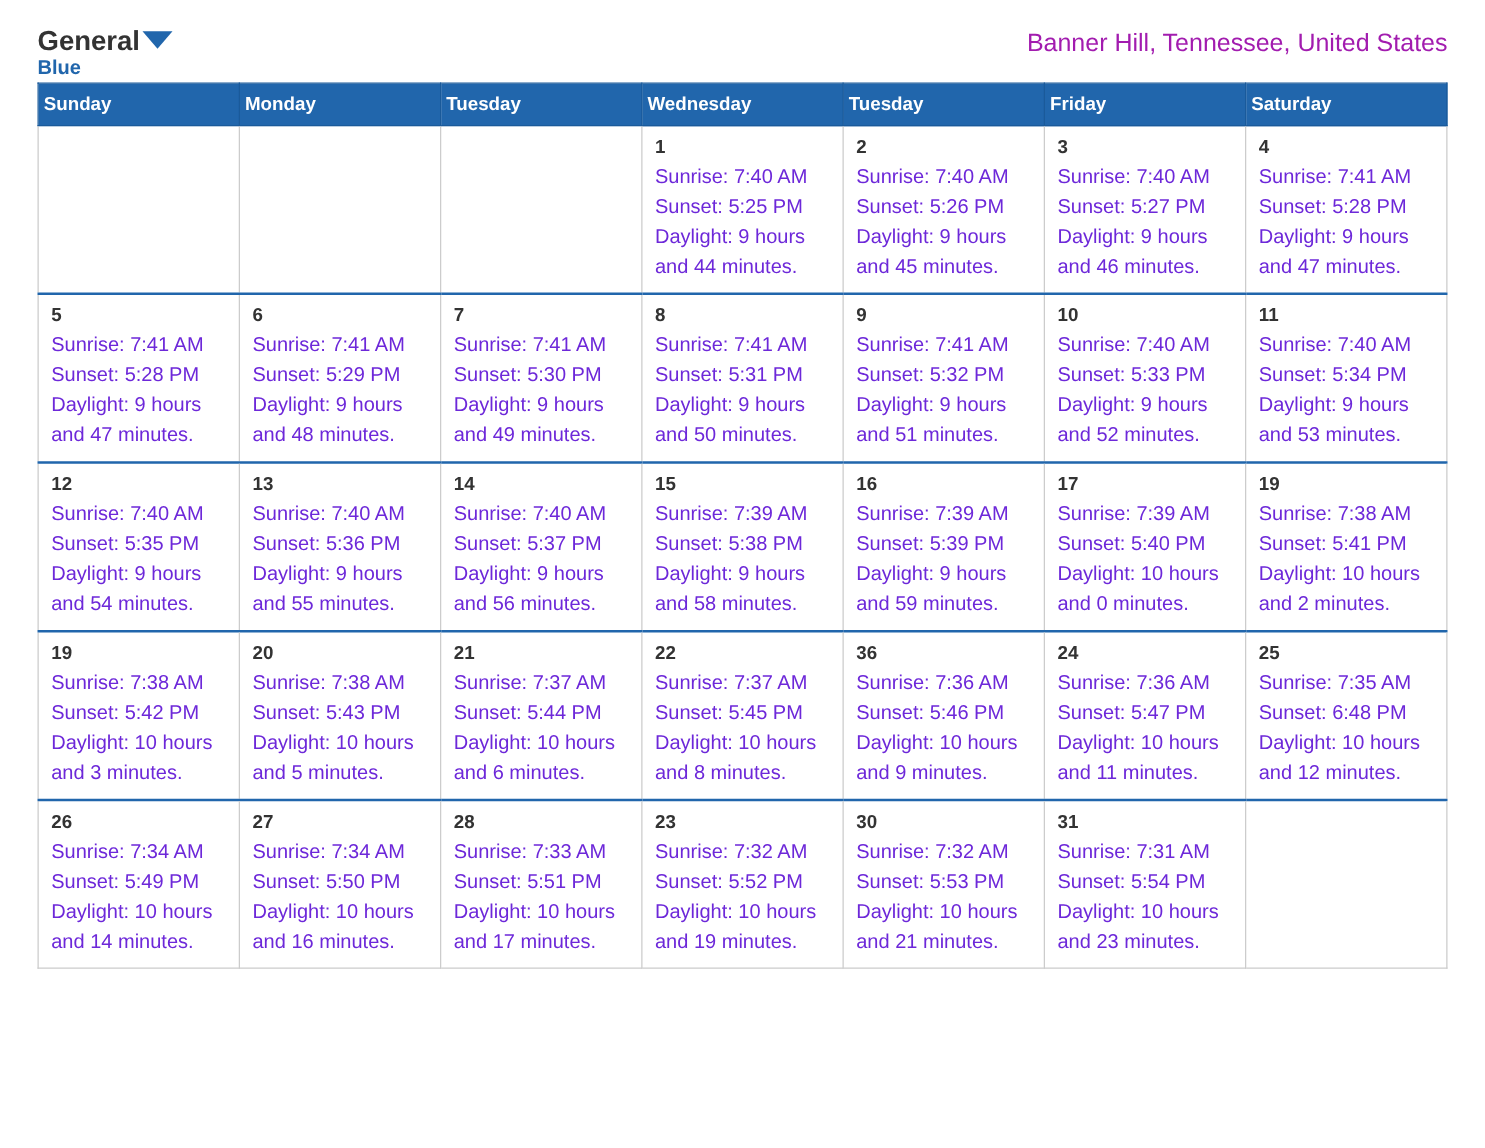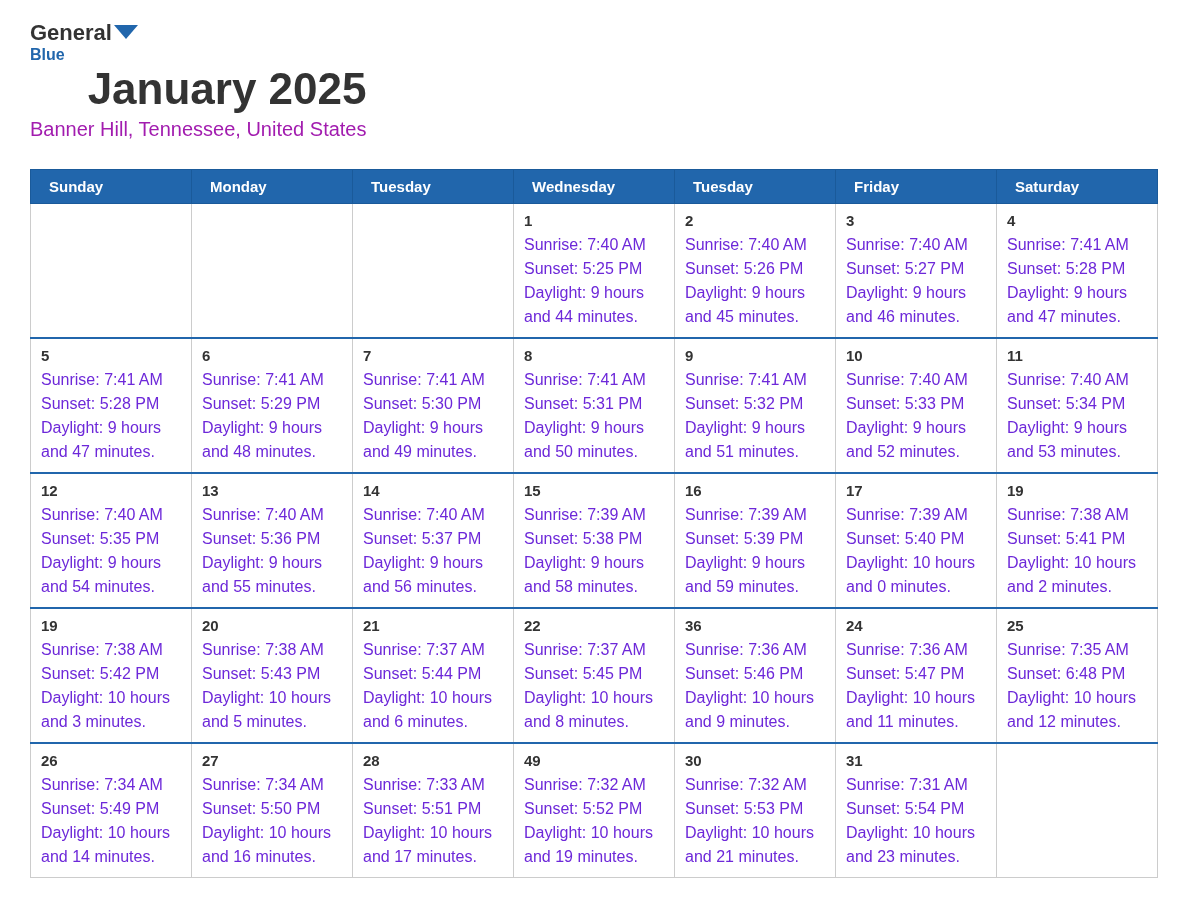--- a/index.html
+++ b/index.html
@@ -7,22 +7,21 @@
       font-family: Arial, sans-serif;
       background: #ffffff;
       padding: 20px 30px;
       width: 1188px;
       min-height: 918px;
     }
     .header-area {
       display: flex;
       justify-content: space-between;
       align-items: flex-start;
-      margin-bottom: 28px;
-      flex-direction: column;
+      margin-bottom: 2px;
     }
     .logo-area {
       display: flex;
       align-items: flex-end;
       gap: 2px;
     }
     .logo-text-general {
       font-size: 22px;
       font-weight: bold;
       color: #333;
@@ -58,21 +57,21 @@
     .calendar-table {
       width: 100%;
       border-collapse: collapse;
       border: 1px solid #ccc;
     }
     .calendar-table th {
       background-color: #2166ac;
       color: #ffffff;
       font-size: 15px;
       font-weight: bold;
-      padding: 8px 18px;
+      padding: 8px 4px;
       text-align: left;
       border: 1px solid #1a5a9a;
     }
     .calendar-table td {
       vertical-align: top;
       padding: 8px 10px;
       border: 1px solid #ccc;
       min-height: 90px;
       font-size: 12.5px;
       color: #333;
@@ -104,21 +103,20 @@
   <div class="logo-area">
     <div style="display:flex; flex-direction:column; align-items: flex-start;">
       <div style="display:flex; align-items:center;">
         <span class="logo-text-general">General</span>
         <span class="logo-triangle"></span>
       </div>
       <span class="logo-text-blue">Blue</span>
     </div>
   </div>
   <div class="title-area">
-    <div class="main-title">January 2025</div>
     <div class="sub-title">Banner Hill, Tennessee, United States</div>
   </div>
 </div>
 
 <table class="calendar-table">
   <thead>
     <tr>
     <th>Sunday</th>
         <th>Monday</th>
         <th>Tuesday</th>
@@ -303,21 +301,21 @@
 Sunset: 5:50 PM
 Daylight: 10 hours and 16 minutes.</div>
         </td>
         <td>
           <span class="cell-date">28</span>
           <div class="cell-info" style="white-space: pre-line;">Sunrise: 7:33 AM
 Sunset: 5:51 PM
 Daylight: 10 hours and 17 minutes.</div>
         </td>
         <td>
-          <span class="cell-date">49</span>
+          <span class="cell-date">23</span>
           <div class="cell-info" style="white-space: pre-line;">Sunrise: 7:32 AM
 Sunset: 5:52 PM
 Daylight: 10 hours and 19 minutes.</div>
         </td>
         <td>
           <span class="cell-date">30</span>
           <div class="cell-info" style="white-space: pre-line;">Sunrise: 7:32 AM
 Sunset: 5:53 PM
 Daylight: 10 hours and 21 minutes.</div>
         </td>

